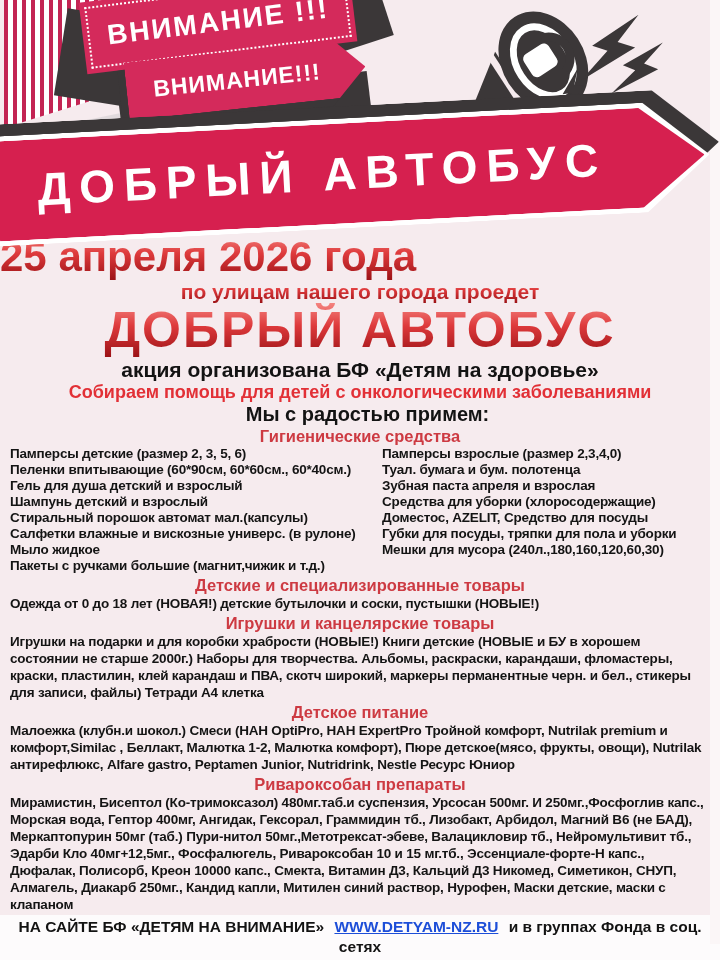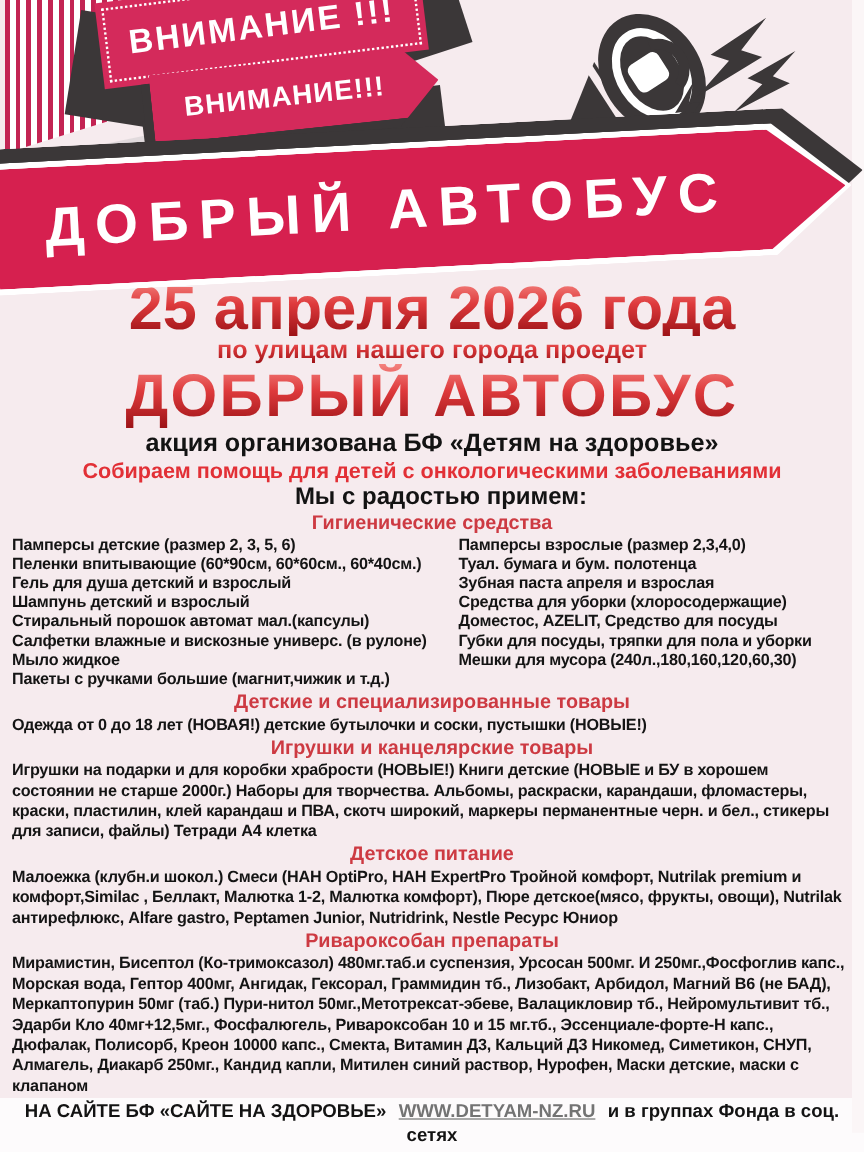--- a/index.html
+++ b/index.html
@@ -37,37 +37,37 @@
   .bus-sign .border{position:absolute;left:0;top:0;width:100%;height:100%;background:#fff;
     clip-path:polygon(0 0,91% 0,100% 50%,91% 100%,0 100%);}
   .bus-sign .face{position:absolute;left:5px;top:5px;right:5px;bottom:5px;background:#d6204f;
     clip-path:polygon(0 0,91% 0,100% 50%,91% 100%,0 100%);
     display:flex;align-items:center;}
   .bus-sign .face span{color:#fff;font-weight:bold;font-size:46px;letter-spacing:9px;padding-left:40px;white-space:nowrap;}
 
   
   .glossy{background:linear-gradient(180deg,#f4837f 0%,#de3a3c 42%,#9c1216 100%);
     -webkit-background-clip:text;background-clip:text;color:transparent;}
-  .date-line{text-align:center;font-weight:bold;font-size:51px;line-height:46px;margin-top:6px;}
+  .date-line{text-align:left;font-weight:bold;font-size:42px;line-height:46px;margin-top:6px;}
   .date-sub{text-align:center;font-weight:bold;font-size:21px;line-height:23px;}
   .main-title{text-align:center;font-weight:bold;font-size:50px;line-height:54px;letter-spacing:2px;}
   .org-line{text-align:center;font-weight:bold;font-size:21px;line-height:25px;color:#131313;}
   .collect-line{text-align:center;font-weight:bold;font-size:18px;line-height:21px;color:#e23036;}
   .accept-line{text-align:center;font-weight:bold;font-size:20px;line-height:22px;color:#131313;padding-left:15px;}
   .sec-h{text-align:center;font-weight:bold;font-size:16.5px;line-height:18px;color:#cd3a42;margin-top:2px;}
   .cols{display:flex;padding:1px 8px 0 10px;}
   .col{font-weight:bold;font-size:13.5px;line-height:16px;color:#141414;letter-spacing:-0.2px;}
   .col.left{width:53%;}
   .col.right{width:47%;}
   .para{font-weight:bold;font-size:13.5px;line-height:17px;color:#141414;padding:1px 8px 0 10px;letter-spacing:-0.2px;}
   .footer-line1{text-align:center;font-weight:bold;font-size:16px;line-height:22px;color:#131313;margin-top:8px;}
   .footer-line2{text-align:center;font-weight:bold;font-size:16px;line-height:21px;color:#131313;}
   .site-strip{position:absolute;left:0;bottom:0;width:720px;background:#fdfbfc;text-align:center;
     font-weight:bold;font-size:15.5px;line-height:20px;color:#131313;padding:2px 0 3px;}
-  .site-strip .url{color:#737373;text-decoration:underline;margin:0 6px;}
+  .site-strip .url{color:#1d4ed8;text-decoration:underline;margin:0 6px;}
 </style>
 </head>
 <body>
 
 <div class="page">
 
   <div class="hero">
     <div class="stripes"></div>
     <div class="gray-wedge"></div>
     <div class="dark-plate plate-a"></div>
@@ -154,18 +154,18 @@
 
   <div class="sec-h">Детское питание</div>
   <div class="para">Малоежка (клубн.и шокол.) Смеси  (НАН OptiPro, НАН ExpertPro  Тройной комфорт, Nutrilak premium и комфорт,Similac , Беллакт, Малютка 1-2, Малютка комфорт), Пюре детское(мясо, фрукты, овощи), Nutrilak антирефлюкс, Alfare gastro, Peptamen Junior, Nutridrink, Nestle Ресурс Юниор</div>
 
   <div class="sec-h">Ривароксобан препараты</div>
   <div class="para">Мирамистин, Бисептол (Ко-тримоксазол) 480мг.таб.и суспензия, Урсосан 500мг. И 250мг.,Фосфоглив капс., Морская вода, Гептор 400мг, Ангидак, Гексорал, Граммидин тб., Лизобакт, Арбидол, Магний В6 (не БАД), Меркаптопурин 50мг (таб.) Пури-нитол 50мг.,Метотрексат-эбеве, Валацикловир тб., Нейромультивит тб., Эдарби Кло 40мг+12,5мг.,  Фосфалюгель, Ривароксобан 10 и 15 мг.тб., Эссенциале-форте-Н капс., Дюфалак, Полисорб, Креон 10000 капс., Смекта, Витамин Д3, Кальций Д3 Никомед, Симетикон, СНУП, Алмагель, Диакарб 250мг.,  Кандид капли, Митилен синий раствор, Нурофен, Маски детские, маски с клапаном</div>
 
   <div class="footer-line1">ДОБАВИТЬ  ОСТАНОВКУ: Пишите МАХ 8-904-435-51-71 Елена  8-906-171-31-07 Антонина</div>
   <div class="footer-line2">МАРШРУТ АВТОБУСА БУДЕТ ОПУБЛИКОВАН 19.04.2026</div>
   <div class="site-strip">
-    <span>НА САЙТЕ БФ «САЙТЕ НА ЗДОРОВЬЕ»</span>
+    <span>НА САЙТЕ БФ «ДЕТЯМ НА ВНИМАНИЕ»</span>
     <a class="url" href="#">WWW.DETYAM-NZ.RU</a>
     <span>и в группах Фонда в соц. сетях</span>
   </div>
 
 </div>
 
 </body></html>

